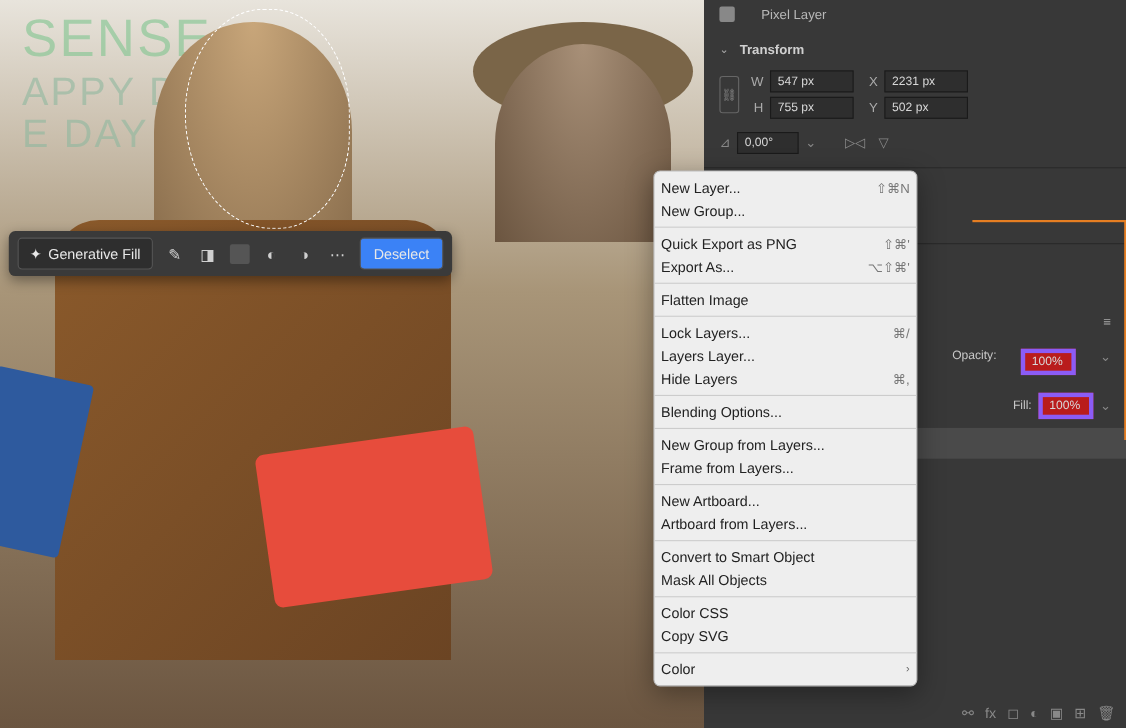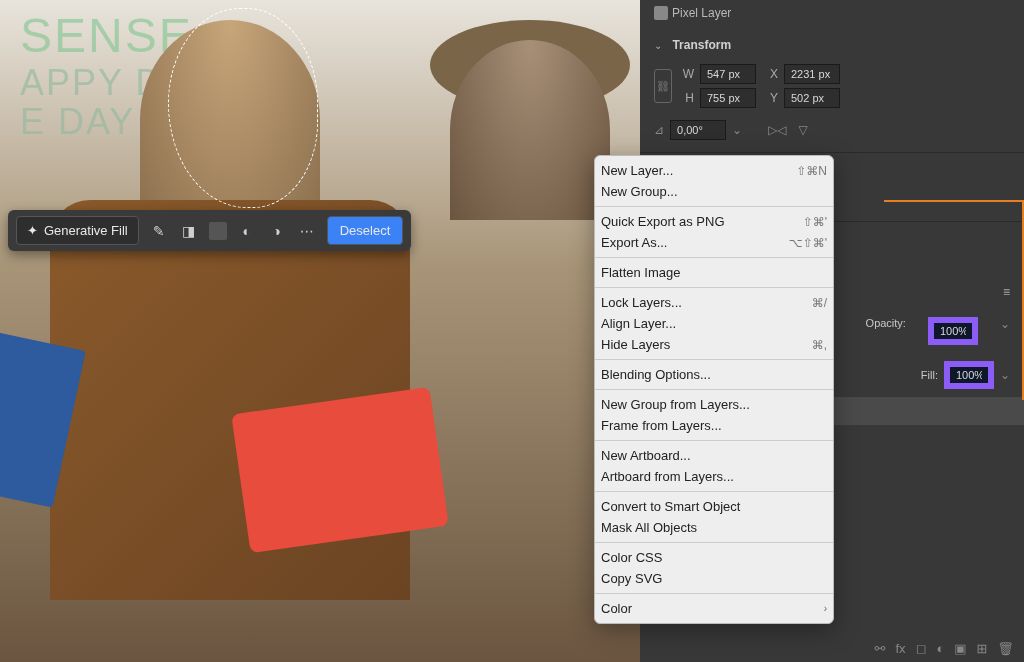--- a/index.html
+++ b/index.html
@@ -57,38 +57,38 @@
   background: #3b82f6; border: 1px solid #555; border-radius: 4px;
   padding: 6px 12px; color: #e8e8e8; font-size: 13px; cursor: pointer;
 }
 
 .right-panel {
   position: absolute; right: 0; top: 0; width: 384px; height: 662px;
   background: #383838; color: #c8c8c8; font-size: 12px;
 }
 .panel-section { padding: 8px 14px; border-bottom: 1px solid #2a2a2a; }
 .panel-row { display: flex; align-items: center; gap: 6px; margin: 4px 0; }
-.layer-type { padding: 6px 14px; display: flex; align-items: center; gap: 4px; color: #b8b8b8; }
+.layer-type { padding: 6px 14px; display: flex; align-items: center; gap: 24px; color: #b8b8b8; }
 .layer-icon { width: 14px; height: 14px; background: #888; border-radius: 2px; }
 .collapse-arrow { font-size: 10px; color: #aaa; margin-right: 4px; }
 .section-title { font-weight: 600; color: #d0d0d0; }
 .link-icon { width: 18px; height: 34px; border: 1px solid #666; border-radius: 3px; display: flex; align-items: center; justify-content: center; font-size: 11px; color: #888; }
 .dim-label { color: #aaa; width: 16px; text-align: right; }
-.dim-input { background: #2e2e2e; border: 1px solid #1a1a1a; color: #d8d8d8; padding: 3px 6px; width: 56px; font-size: 11px; }
+.dim-input { background: #2e2e2e; border: 1px solid #1a1a1a; color: #d8d8d8; padding: 3px 6px; width: 76px; font-size: 11px; }
 .rotate-input { background: #2e2e2e; border: 1px solid #1a1a1a; color: #d8d8d8; padding: 3px 6px; width: 56px; font-size: 11px; }
 .small-icon { color: #888; font-size: 12px; }
 
 .align-icons { display: flex; gap: 14px; padding: 6px 0; }
 .align-icon { width: 18px; height: 18px; color: #888; display: flex; align-items: center; justify-content: center; }
 
 .more-dots { padding: 8px 14px; color: #aaa; font-size: 16px; letter-spacing: 2px; }
 .layers-header { padding: 10px 14px; display: flex; align-items: center; justify-content: space-between; }
 .layers-header-icons { display: flex; gap: 10px; color: #aaa; font-size: 13px; }
 .layers-controls { padding: 8px 14px; display: flex; align-items: center; justify-content: space-between; font-size: 11px; }
-.pct-input { background: #0f172a; border: 6px solid #8b5cf6; color: #d8d8d8; padding: 2px 6px; width: 50px; font-size: 11px; }
+.pct-input { background: #b91c1c; border: 4px solid #8b5cf6; color: #d8d8d8; padding: 2px 6px; width: 50px; font-size: 11px; }
 .layer-item { background: #4a4a4a; padding: 8px 14px; height: 28px; }
 .bottom-bar { position: absolute; bottom: 6px; right: 10px; display: flex; gap: 10px; color: #888; font-size: 13px; }
 .highlight-line { position: absolute; background: #e67e22; }
 .hl1 { right: 0; top: 200px; width: 2px; height: 200px; }
 .hl2 { right: 0; top: 200px; width: 140px; height: 2px; }
 
 .context-menu {
   position: absolute; left: 594px; top: 155px; width: 240px;
   background: #eeeeee; border: 1px solid #bbb; border-radius: 6px;
   box-shadow: 0 6px 24px rgba(0,0,0,0.35);
@@ -252,21 +252,21 @@
     <div class="menu-sep"></div>
     <div class="menu-item">
       <span>Flatten Image</span>
     </div>
     <div class="menu-sep"></div>
     <div class="menu-item">
       <span>Lock Layers...</span>
       <span class="shortcut">⌘/</span>
     </div>
     <div class="menu-item">
-      <span>Align Layer...</span>
+      <span>Layers Layer...</span>
     </div>
     <div class="menu-item">
       <span>Hide Layers</span>
       <span class="shortcut">⌘,</span>
     </div>
     <div class="menu-sep"></div>
     <div class="menu-item">
       <span>Blending Options...</span>
     </div>
     <div class="menu-sep"></div>

